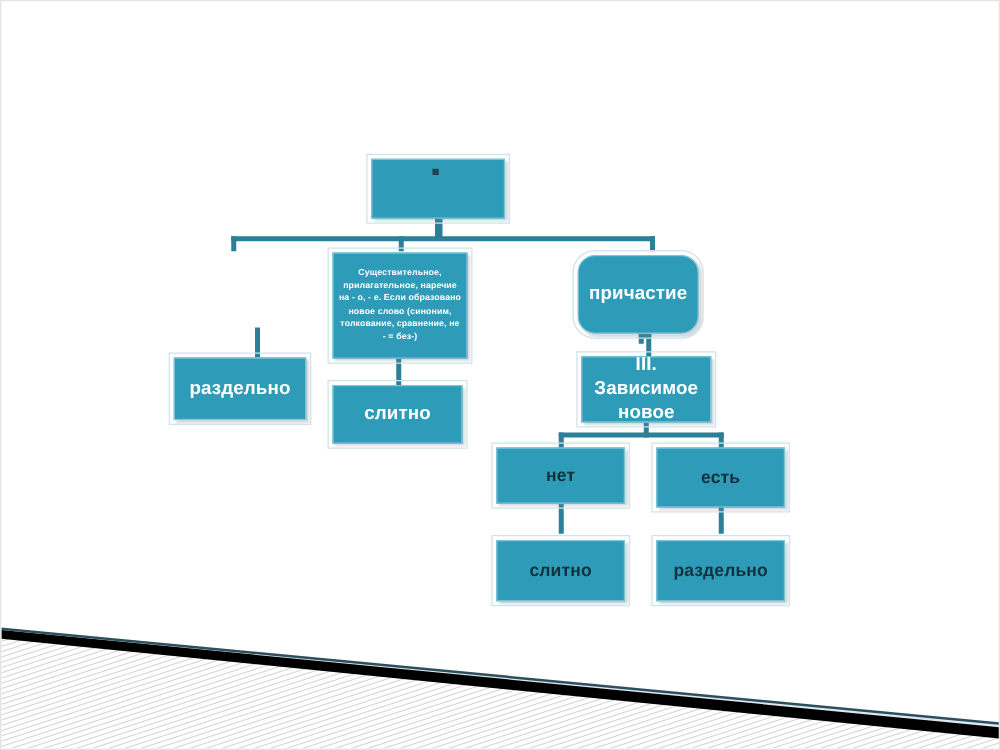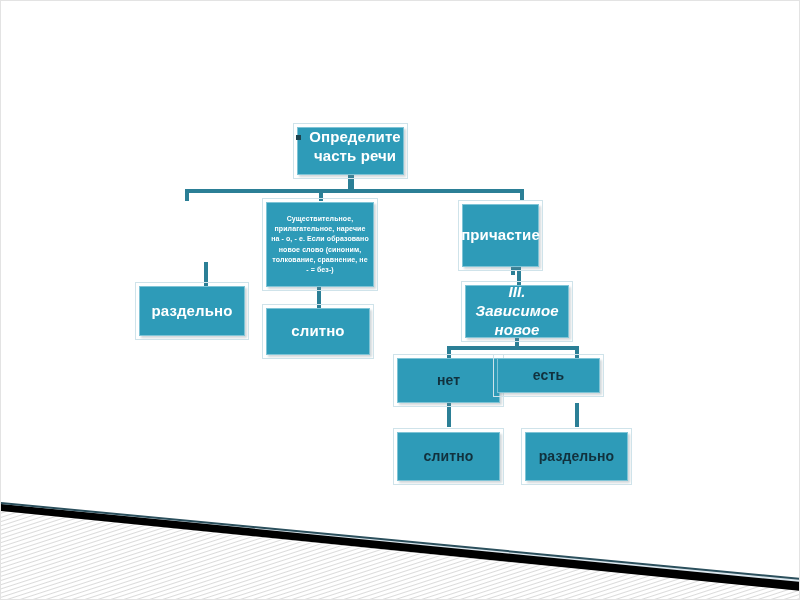--- a/index.html
+++ b/index.html
@@ -108,49 +108,48 @@
   <div class="conn v" style="left:514px; top:337px; height:12px;"></div>
   <div class="conn h" style="left:446px; top:345px; width:132px;"></div>
   <div class="conn v" style="left:446px; top:345px; height:12px;"></div>
   <div class="conn v" style="left:574px; top:345px; height:12px;"></div>
 
   <div class="conn v" style="left:446px; top:402px; height:24px;"></div>
   <div class="conn v" style="left:574px; top:402px; height:24px;"></div>
 
   <div class="node outlined t-title title-inner" style="left:296px; top:126px; width:107px; height:48px;">
     <span class="bullet"></span>
-    <span class="label"><span>Определите</span><br><span>часть речи</span></span>
   </div>
 
 
   <div class="node outlined t-small" style="left:265px; top:201px; width:108px; height:85px;">
     <span class="label">Существительное, прилагательное, наречие на - о, - е. Если образовано новое слово (синоним, толкование, сравнение, не - = без-)</span>
   </div>
 
-  <div class="node outlined t-mid" style="left:461px; top:203px; width:77px; height:63px;">
+  <div class="node outlined t-mid" style="left:461px; top:203px; width:97px; height:63px;border-radius:14px;">
     <span class="label">причастие</span>
   </div>
 
   <div class="node outlined t-mid" style="left:138px; top:285px; width:106px; height:50px;">
     <span class="label">раздельно</span>
   </div>
 
   <div class="node outlined t-mid" style="left:265px; top:307px; width:104px; height:47px;">
     <span class="label">слитно</span>
   </div>
 
-  <div class="node outlined t-mid" style="left:464px; top:284px; width:104px; height:53px;font-style:italic;">
+  <div class="node outlined t-mid" style="left:464px; top:284px; width:104px; height:53px;">
     <span class="label"><span>III. Зависимое</span><br><span>новое</span></span>
   </div>
 
   <div class="node outlined t-dark" style="left:396px; top:357px; width:103px; height:45px;">
     <span class="label">нет</span>
   </div>
 
-  <div class="node outlined t-dark" style="left:496px; top:357px; width:103px; height:35px;">
+  <div class="node outlined t-dark" style="left:524px; top:357px; width:103px; height:48px;">
     <span class="label">есть</span>
   </div>
 
   <div class="node outlined t-dark" style="left:396px; top:431px; width:103px; height:49px;">
     <span class="label">слитно</span>
   </div>
 
   <div class="node outlined t-dark" style="left:524px; top:431px; width:103px; height:49px;">
     <span class="label">раздельно</span>
   </div>

